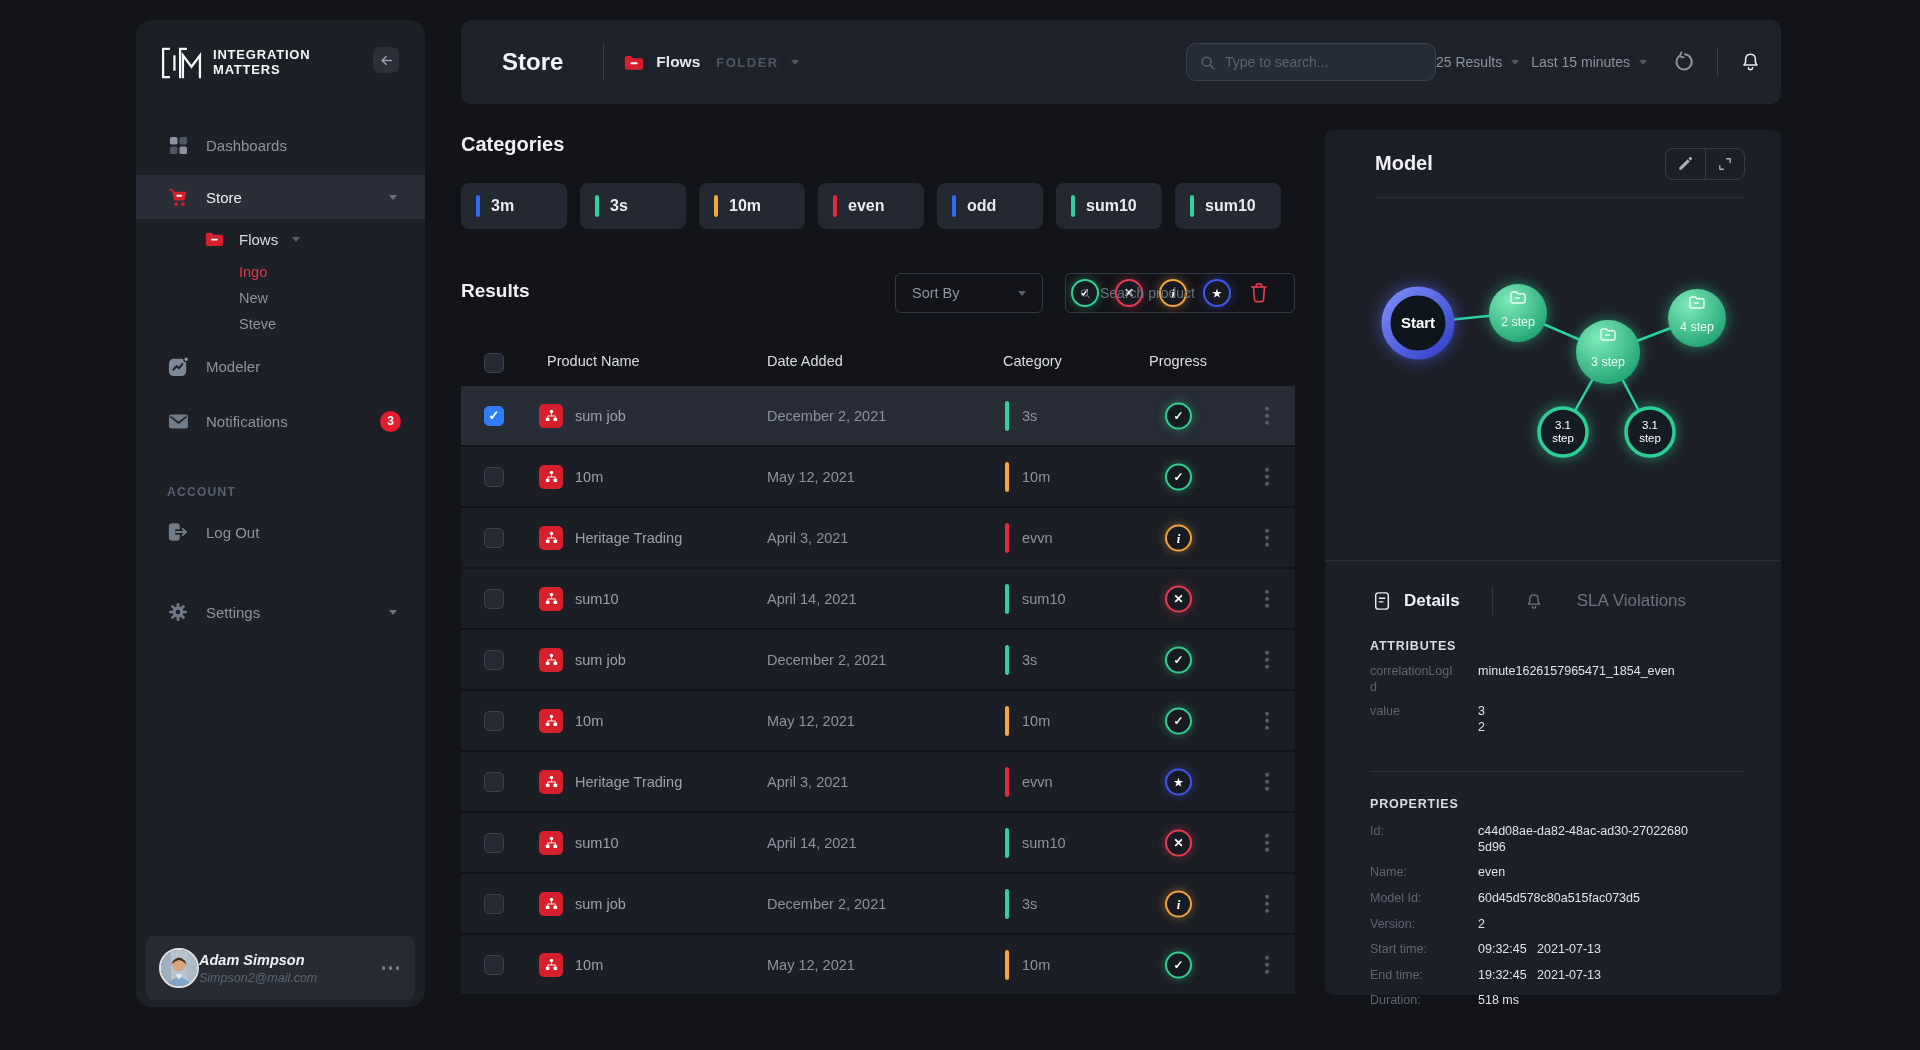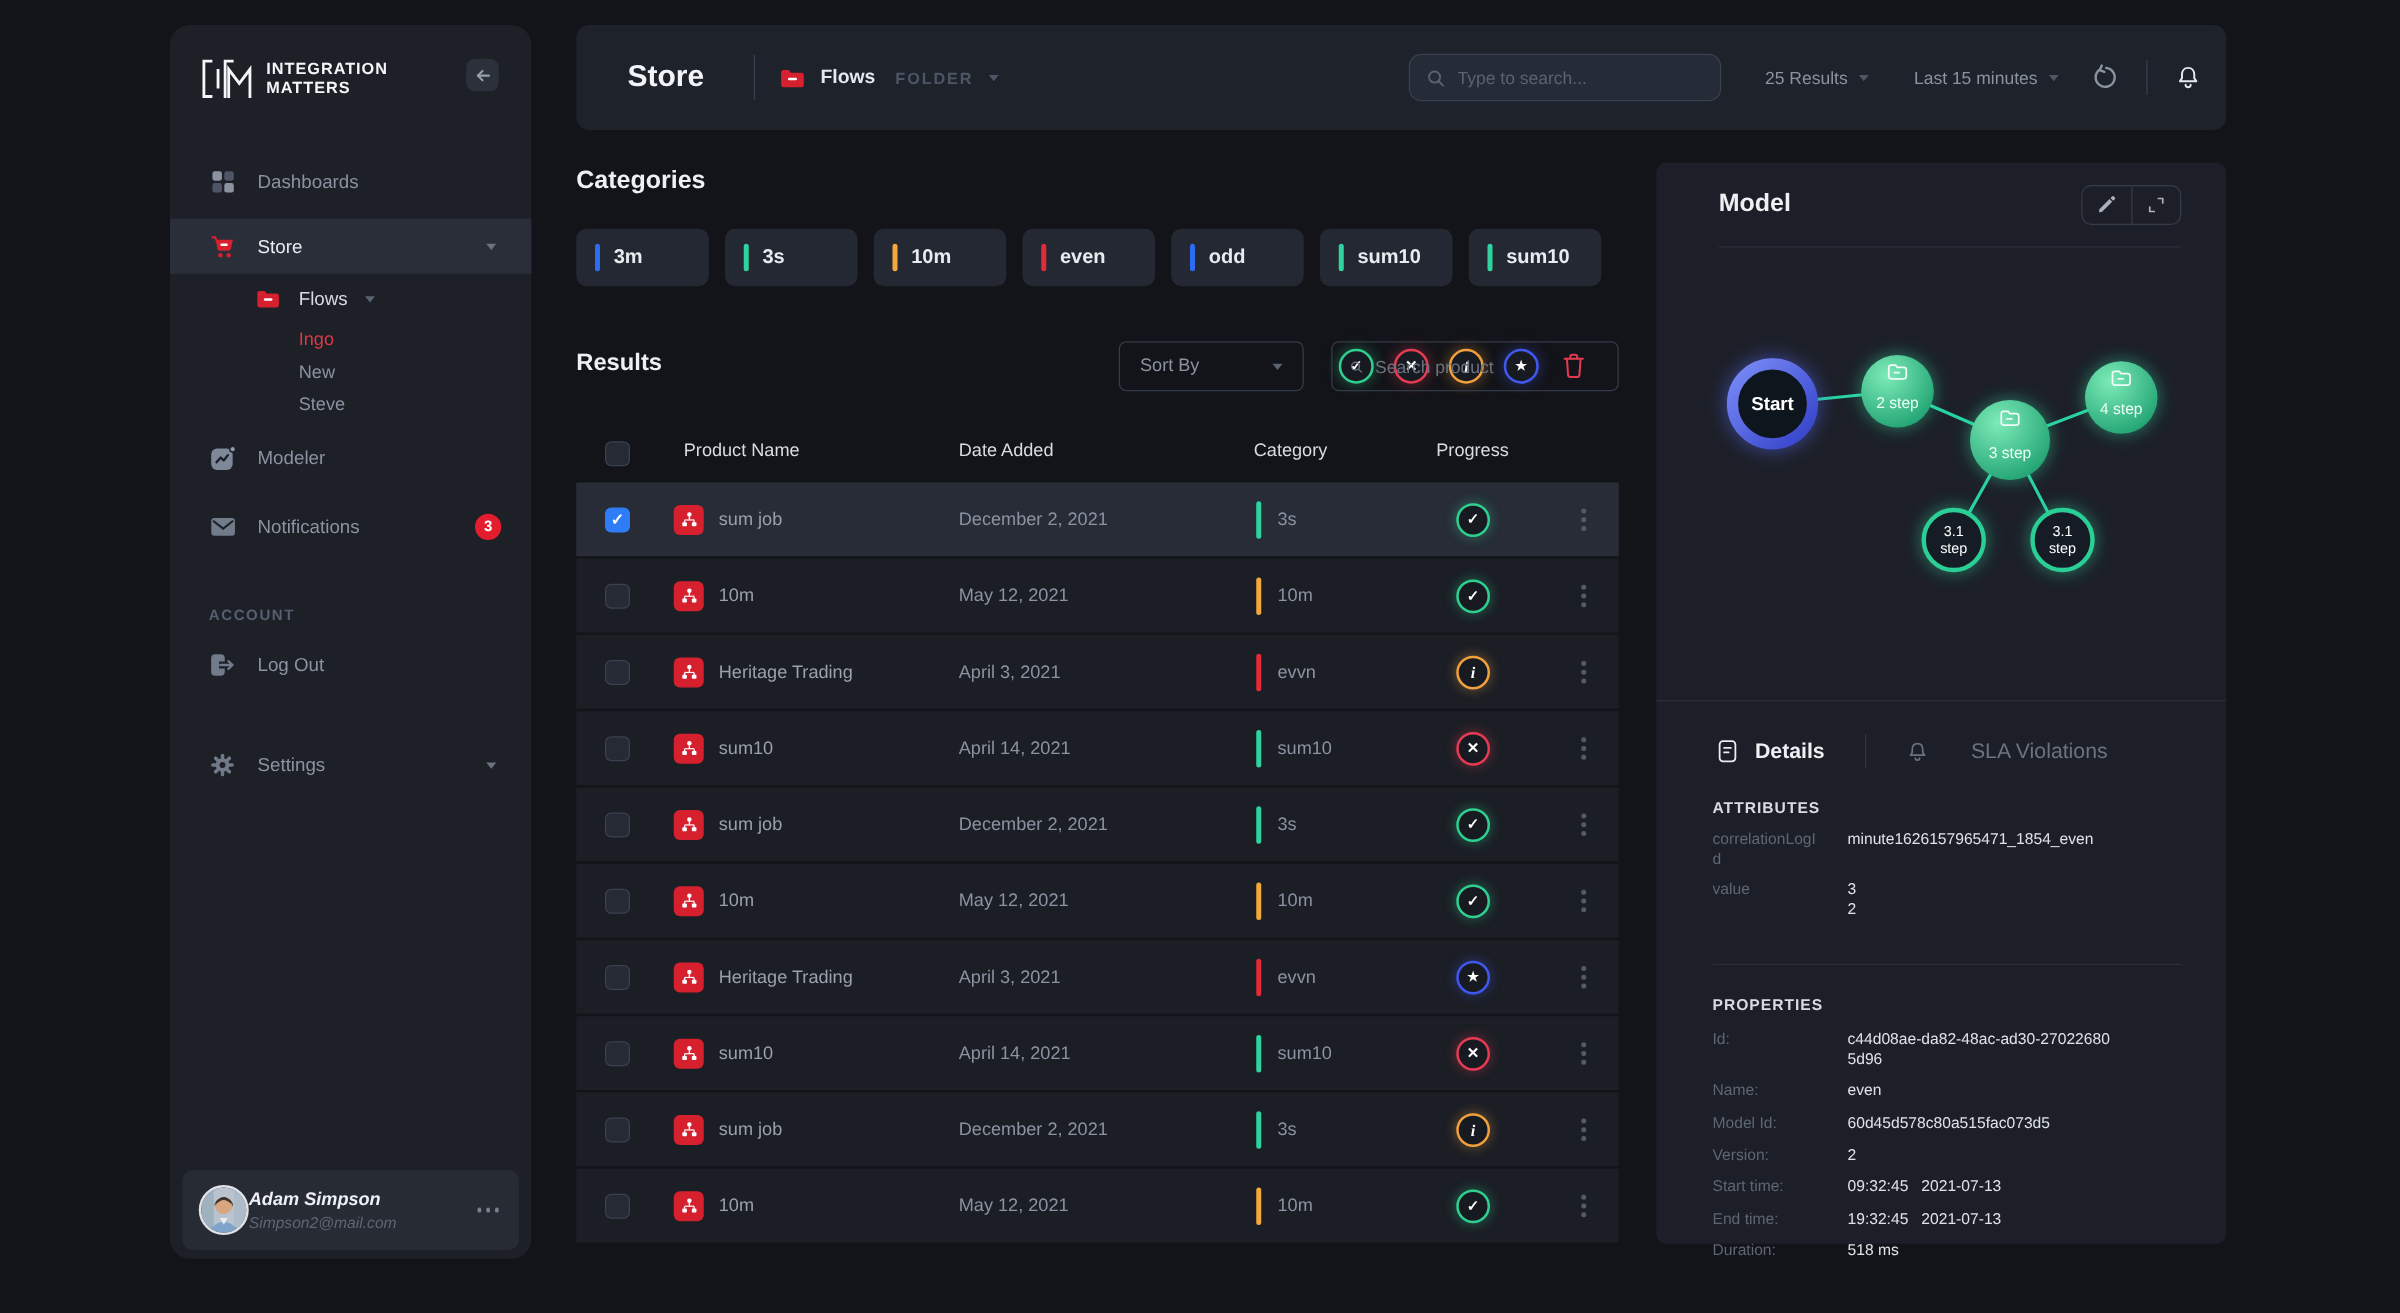--- a/index.html
+++ b/index.html
@@ -39,21 +39,21 @@
   .topbar { position:absolute; left:461px; top:20px; width:1320px; height:84px; background:#1d222b; border-radius:10px; display:flex; align-items:center; padding:0 20px 0 41px; }
   .tb-title { font-size:24px; font-weight:bold; color:#f2f4f7; }
   .tb-div { width:1px; height:36px; background:#39404d; margin:0 20px 0 40px; }
   .tb-crumb { display:flex; align-items:center; gap:12px; cursor:pointer; }
   .tb-crumb-label { font-size:15.5px; font-weight:bold; color:#e5e8ec; }
   .tb-crumb-type { font-size:13px; font-weight:bold; letter-spacing:1.5px; color:#4d5665; margin-left:4px; }
   .caret { width:0; height:0; border-left:4.5px solid transparent; border-right:4.5px solid transparent; border-top:5.5px solid currentColor; display:inline-block; }
   .tb-search { margin-left:auto; width:250px; height:38px; background:#262c37; border:1px solid #39404f; border-radius:10px; display:flex; align-items:center; padding:0 12px; color:#5a6370; }
   .tb-search input { flex:1; margin-left:9px; background:transparent; border:none; outline:none; color:#aeb5c0; font-size:14px; font-family:inherit; }
   .tb-search input::placeholder { color:#5a6370; }
-  .tb-filter { display:flex; align-items:center; gap:9px; color:#8b93a1; font-size:14px; margin-left:35px; cursor:pointer; white-space:nowrap; }
+  .tb-filter { display:flex; align-items:center; gap:9px; color:#8b93a1; font-size:14px; cursor:pointer; white-space:nowrap; }
   .tb-filter .caret { color:#4d5665; }
   .tb-icon-btn { background:none; border:none; cursor:pointer; display:flex; align-items:center; margin-left:26px; }
   .tb-div2 { width:1px; height:28px; background:#39404d; margin-left:22px; }
 
   
   .h-categories { position:absolute; left:461px; top:133px; font-size:20px; font-weight:bold; color:#eef0f4; }
   .chips { position:absolute; left:461px; top:183px; display:flex; gap:13px; }
   .chip { width:106px; height:46px; background:#232833; border-radius:8px; display:flex; align-items:center; padding-left:15px; gap:11px; cursor:pointer; }
   .chip-bar { width:4px; height:22px; border-radius:2px; }
   .chip-label { font-size:16px; font-weight:bold; color:#e8ebf0; }
@@ -282,21 +282,21 @@
           <circle cx="9" cy="9" r="5.2"></circle>
           <line x1="13.2" y1="13.2" x2="17" y2="17"></line>
         </svg>
       <input type="text" placeholder="Type to search..." style="">
     </label>
 
     <span class="tb-filter">
       <span>25 Results</span>
       <span class="caret"></span>
     </span>
-    <span class="tb-filter" style="margin-left:36px">
+    <span class="tb-filter" style="margin-left:12px">
       <span>Last 15 minutes</span>
       <span class="caret"></span>
     </span>
 
     <button class="tb-icon-btn">
       <svg width="22" height="22" viewBox="0 0 24 24" fill="none" stroke="#8b93a1" stroke-width="2.1" stroke-linecap="round">
           <path d="M7.2,5.2 A 8.3 8.3 0 1 0 13,3.6"></path>
           <polyline points="9.2,1.6 7.4,5.6 11.4,7"></polyline>
         </svg>
     </button>

